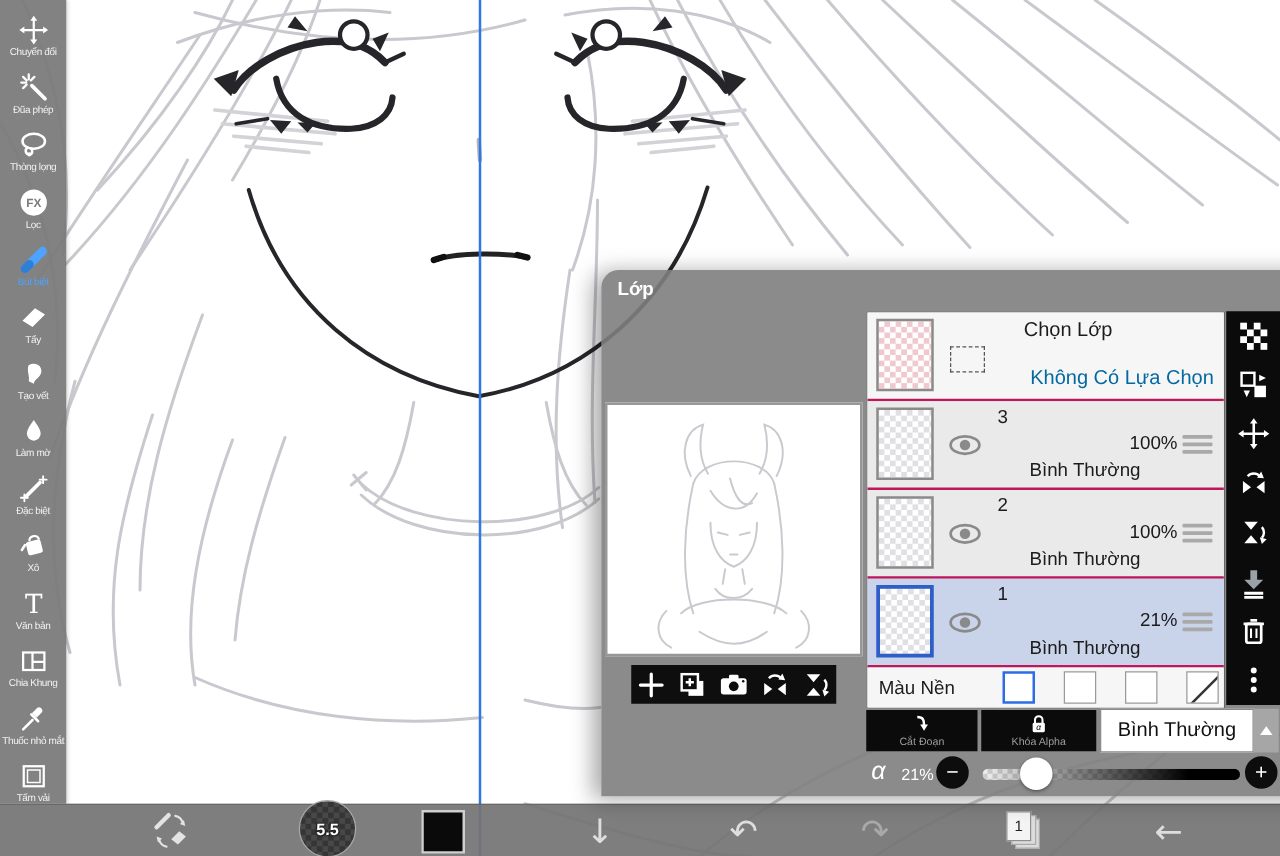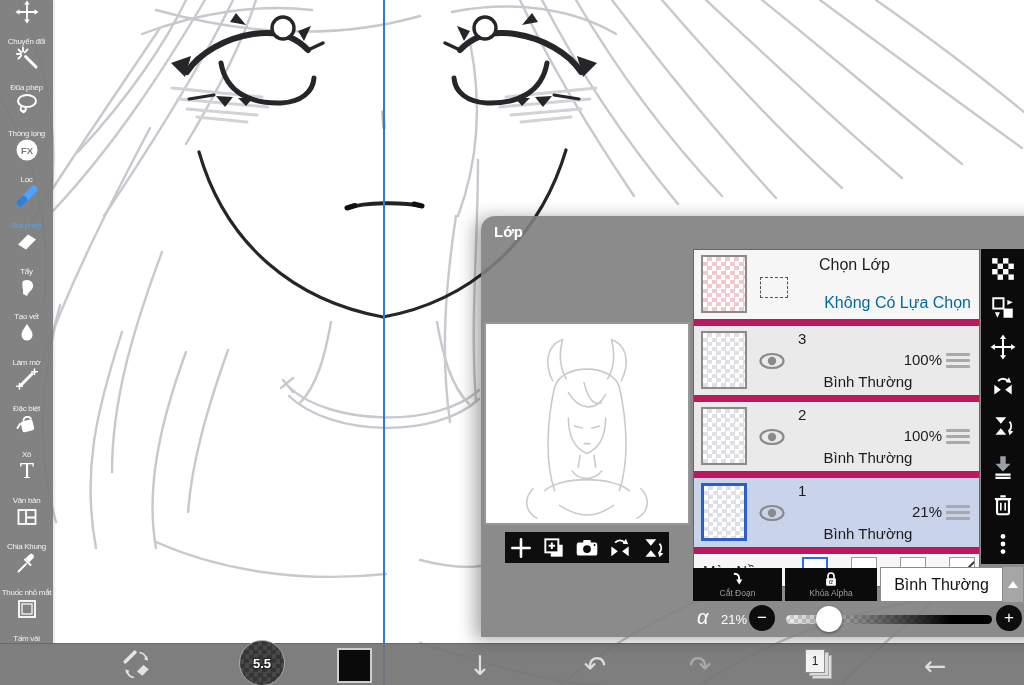--- a/index.html
+++ b/index.html
@@ -8,38 +8,38 @@
   svg{display:block;}
   .abs{position:absolute;}
 
   
   #canvas-art{position:absolute;inset:0;z-index:1;}
 
   
   #sidebar{position:absolute;left:0;top:0;width:53px;height:643px;z-index:6;
            background:rgba(122,122,122,.94);display:flex;flex-direction:column;
            box-shadow:1px 0 3px rgba(0,0,0,.15);}
-  .tool{flex:1;display:flex;flex-direction:column;align-items:center;justify-content:space-between;gap:2px;cursor:pointer;}
+  .tool{flex:1;display:flex;flex-direction:column;align-items:center;justify-content:flex-end;gap:2px;cursor:pointer;}
   .tool svg{width:24px;height:24px;flex:none;}
   .tool .lbl{font-size:8px;letter-spacing:-.3px;color:#f2f2f2;line-height:1;white-space:nowrap;}
   .tool.active .lbl{color:#4da3ff;}
 
   
   #layers-panel{position:absolute;left:481px;top:216px;width:543px;height:421px;z-index:10;
                 background:rgba(126,126,126,.9);border-top-left-radius:14px;
                 box-shadow:-6px 2px 18px rgba(0,0,0,.35);padding-left:32px;}
   #panel-title{left:13px;top:7px;font-size:15px;font-weight:bold;color:#fff;}
   #preview-box{left:3px;top:106px;width:206px;height:203px;background:#fff;
                border:2px solid #979797;box-sizing:border-box;}
   #preview-bar{left:24px;top:316px;width:164px;height:31px;background:#0e0e0e;
                display:flex;align-items:center;justify-content:space-around;}
   #preview-bar .pbtn{width:26px;height:26px;display:flex;align-items:center;justify-content:center;cursor:pointer;}
 
   #layer-list{left:212px;top:33px;width:287px;background:#fff;border:1px solid #666;box-sizing:border-box;}
-  .lrow{position:relative;height:69px;border-bottom:7px solid #be185d;background:#eaeaea;cursor:pointer;}
+  .lrow{position:relative;height:69px;border-bottom:2px solid #be185d;background:#eaeaea;cursor:pointer;}
   .lrow:last-child{border-bottom:none;}
   .lrow.white{background:#f6f6f6;}
   .lrow.sel{background:#c9d3ea;}
   .thumb{position:absolute;left:7px;top:5px;width:46px;height:58px;border:2px solid #8a8a8a;box-sizing:border-box;}
   .lrow.sel .thumb{border:3px solid #2e5fc8;}
   .checker-light{background:repeating-conic-gradient(#e0e0e4 0% 25%,#ffffff 0% 50%) 0 0/9px 9px;}
   .checker-pink{background:repeating-conic-gradient(#f0c9ce 0% 25%,#ffffff 0% 50%) 0 0/9px 9px;}
   .checker-dark{background:repeating-conic-gradient(#3d3d3d 0% 25%,#5a5a5a 0% 50%) 0 0/8px 8px;}
   .eye{position:absolute;left:64px;top:25px;width:28px;height:20px;cursor:pointer;}
   .rnum{position:absolute;left:104px;top:4px;font-size:15px;color:#1c1c1c;}
@@ -245,21 +245,21 @@
         </span>
       <span class="lbl">Lọc</span>
     </div>
     <div class="tool active">
       <span>
           <svg viewBox="0 0 24 24">
             <path d="M5 19L19 5" stroke="#4da3ff" stroke-width="7" stroke-linecap="round" fill="none"></path>
             <path d="M5 19l3.5-3.5" stroke="#2f7fd6" stroke-width="7" stroke-linecap="round" fill="none"></path>
           </svg>
         </span>
-      <span class="lbl">Bút phép</span>
+      <span class="lbl">Bút biệt</span>
     </div>
     <div class="tool">
       <span>
           <svg viewBox="0 0 24 24">
             <polygon points="3,14.5 13,4.5 21,9.5 11,19.5" fill="#fff"></polygon>
           </svg>
         </span>
       <span class="lbl">Tẩy</span>
     </div>
     <div class="tool">

